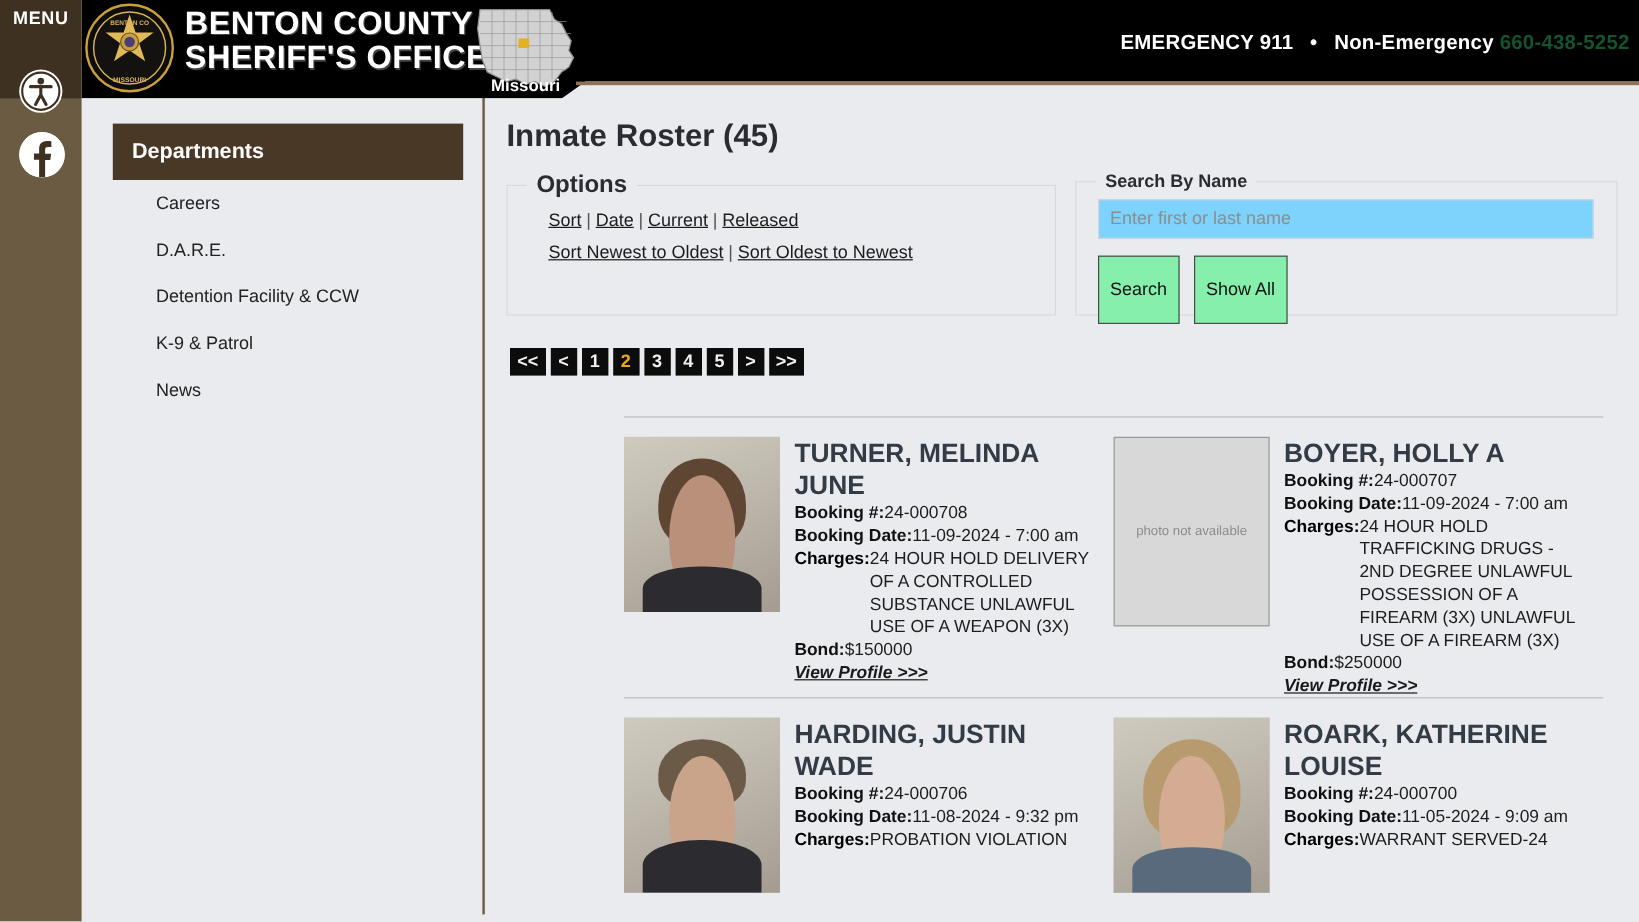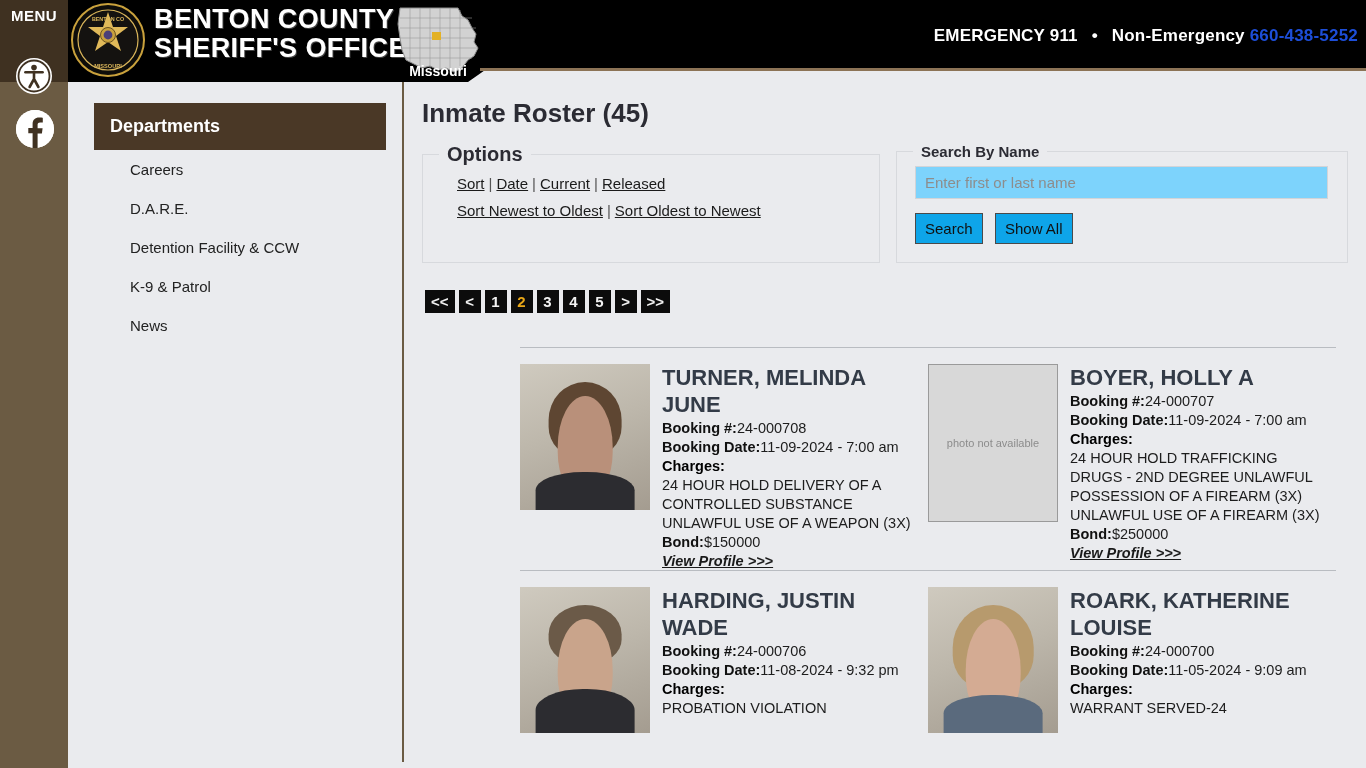--- a/index.html
+++ b/index.html
@@ -72,21 +72,21 @@
     font-family:"Liberation Sans", sans-serif;
   }
   #emergency {
     position:absolute; right:8px; top:26px; z-index:3;
     font-weight:bold; font-size:17px; letter-spacing:0.2px; white-space:nowrap;
     font-family:"Liberation Sans", sans-serif;
   }
   #emergency .e911 { color:#ffffff; }
   #emergency .dot  { color:#ffffff; margin:0 9px; }
   #emergency .nlab { color:#ffffff; }
-  #emergency .nnum { color:#1d4ed8;text-align:right; }
+  #emergency .nnum { color:#14532d;text-align:right; }
 
   
   #content-wrap {
     position:absolute; left:68px; top:76px; width:1298px; height:686px;
   }
   #v-divider {
     position:absolute; left:334px; top:5px; width:2px; height:681px;
     background:#6b5b43;
   }
 
@@ -129,22 +129,22 @@
 
   #search-input {
     display:block; width:413px; height:33px; margin:2px 0 0 2px;
     border:1px solid #d2d4d8; background:#7dd3fc;
     font-size:15px; padding:0 9px; color:#222;
     font-family:"Liberation Sans", sans-serif;
   }
   #search-input::placeholder { color:#8d8d8d; }
   .btn-row { margin-top:14px; padding-left:2px; }
   .sbtn {
-    background:#0ea5e9; border:1px solid #4a4a4a; color:#111;
-    font-size:15px; padding:6px 9px; margin-right:8px; cursor:pointer;
+    background:#86efac; border:1px solid #4a4a4a; color:#111;
+    font-size:15px; padding:19px 9px; margin-right:8px; cursor:pointer;
     font-family:"Liberation Sans", sans-serif;
   }
 
   
   #pager { margin-top:27px; display:flex; gap:4px; padding-left:3px; }
   .pg {
     background:#0c0c0c; color:#f2f2f2; font-size:15px; font-weight:bold;
     min-width:22px; height:23px; display:flex; align-items:center;
     justify-content:center; padding:0 6px; text-decoration:none; cursor:pointer;
     font-family:"Liberation Sans", sans-serif;
@@ -161,21 +161,21 @@
   .photo.noimg {
     border:1px solid #9a9a9a; display:flex; align-items:center; justify-content:center;
     color:#8c8c8c; font-size:11px; text-align:center;
   }
   .pname {
     font-size:22px; font-weight:bold; color:#333b47; line-height:27px;
     margin-bottom:1px; font-family:"Liberation Sans", sans-serif;
   }
   .fld { font-size:14.5px; line-height:19px; color:#1d1d1d; }
   .fld b { color:#111; }
-  .charges { display:flex; font-size:14.5px; line-height:19px;flex-direction:column; }
+  .charges { display:flex; font-size:14.5px; line-height:19px; }
   .charges b { white-space:nowrap; }
   .charges .clist { color:#1d1d1d; }
   .vp {
     display:inline-block; margin-top:1px; font-size:14.5px; font-weight:bold;
     font-style:italic; color:#1a1a1a; text-decoration:underline; cursor:pointer;
     font-family:"Liberation Sans", sans-serif;
   }
   .mug-grad {
     width:100%; height:100%;
     background:linear-gradient(160deg,#cfcabf 0%,#bdb7ab 45%,#a49c90 100%);

